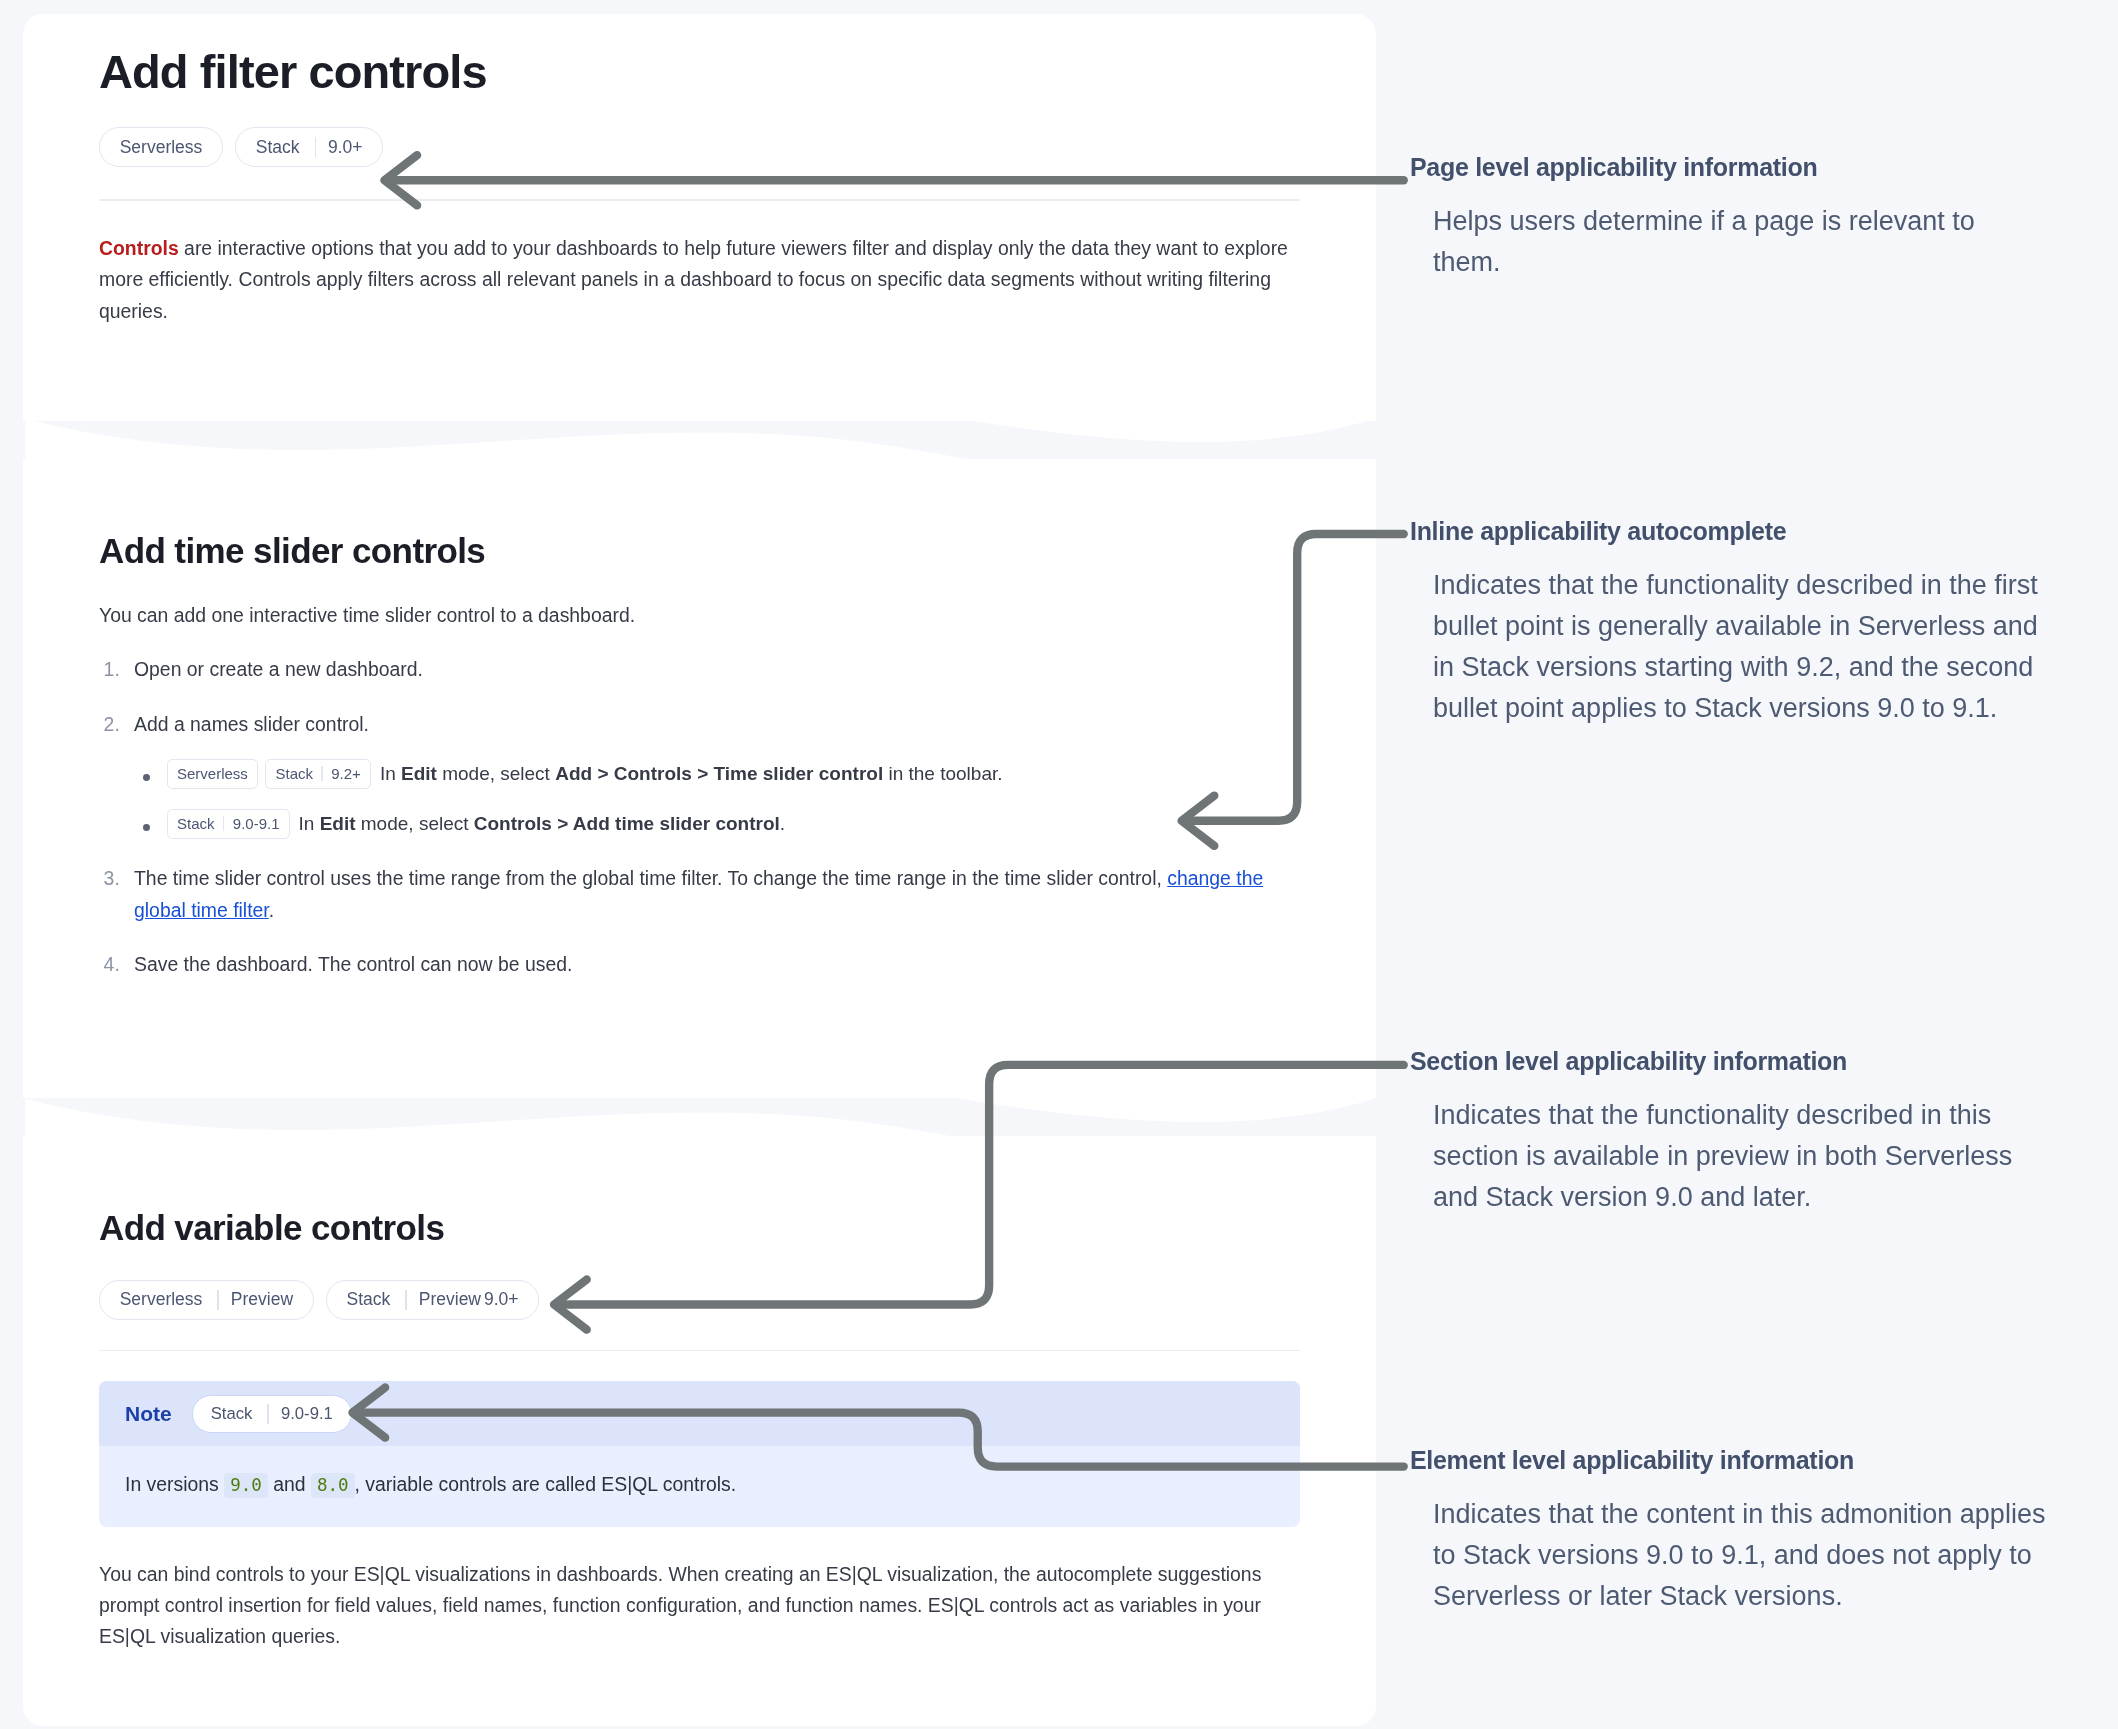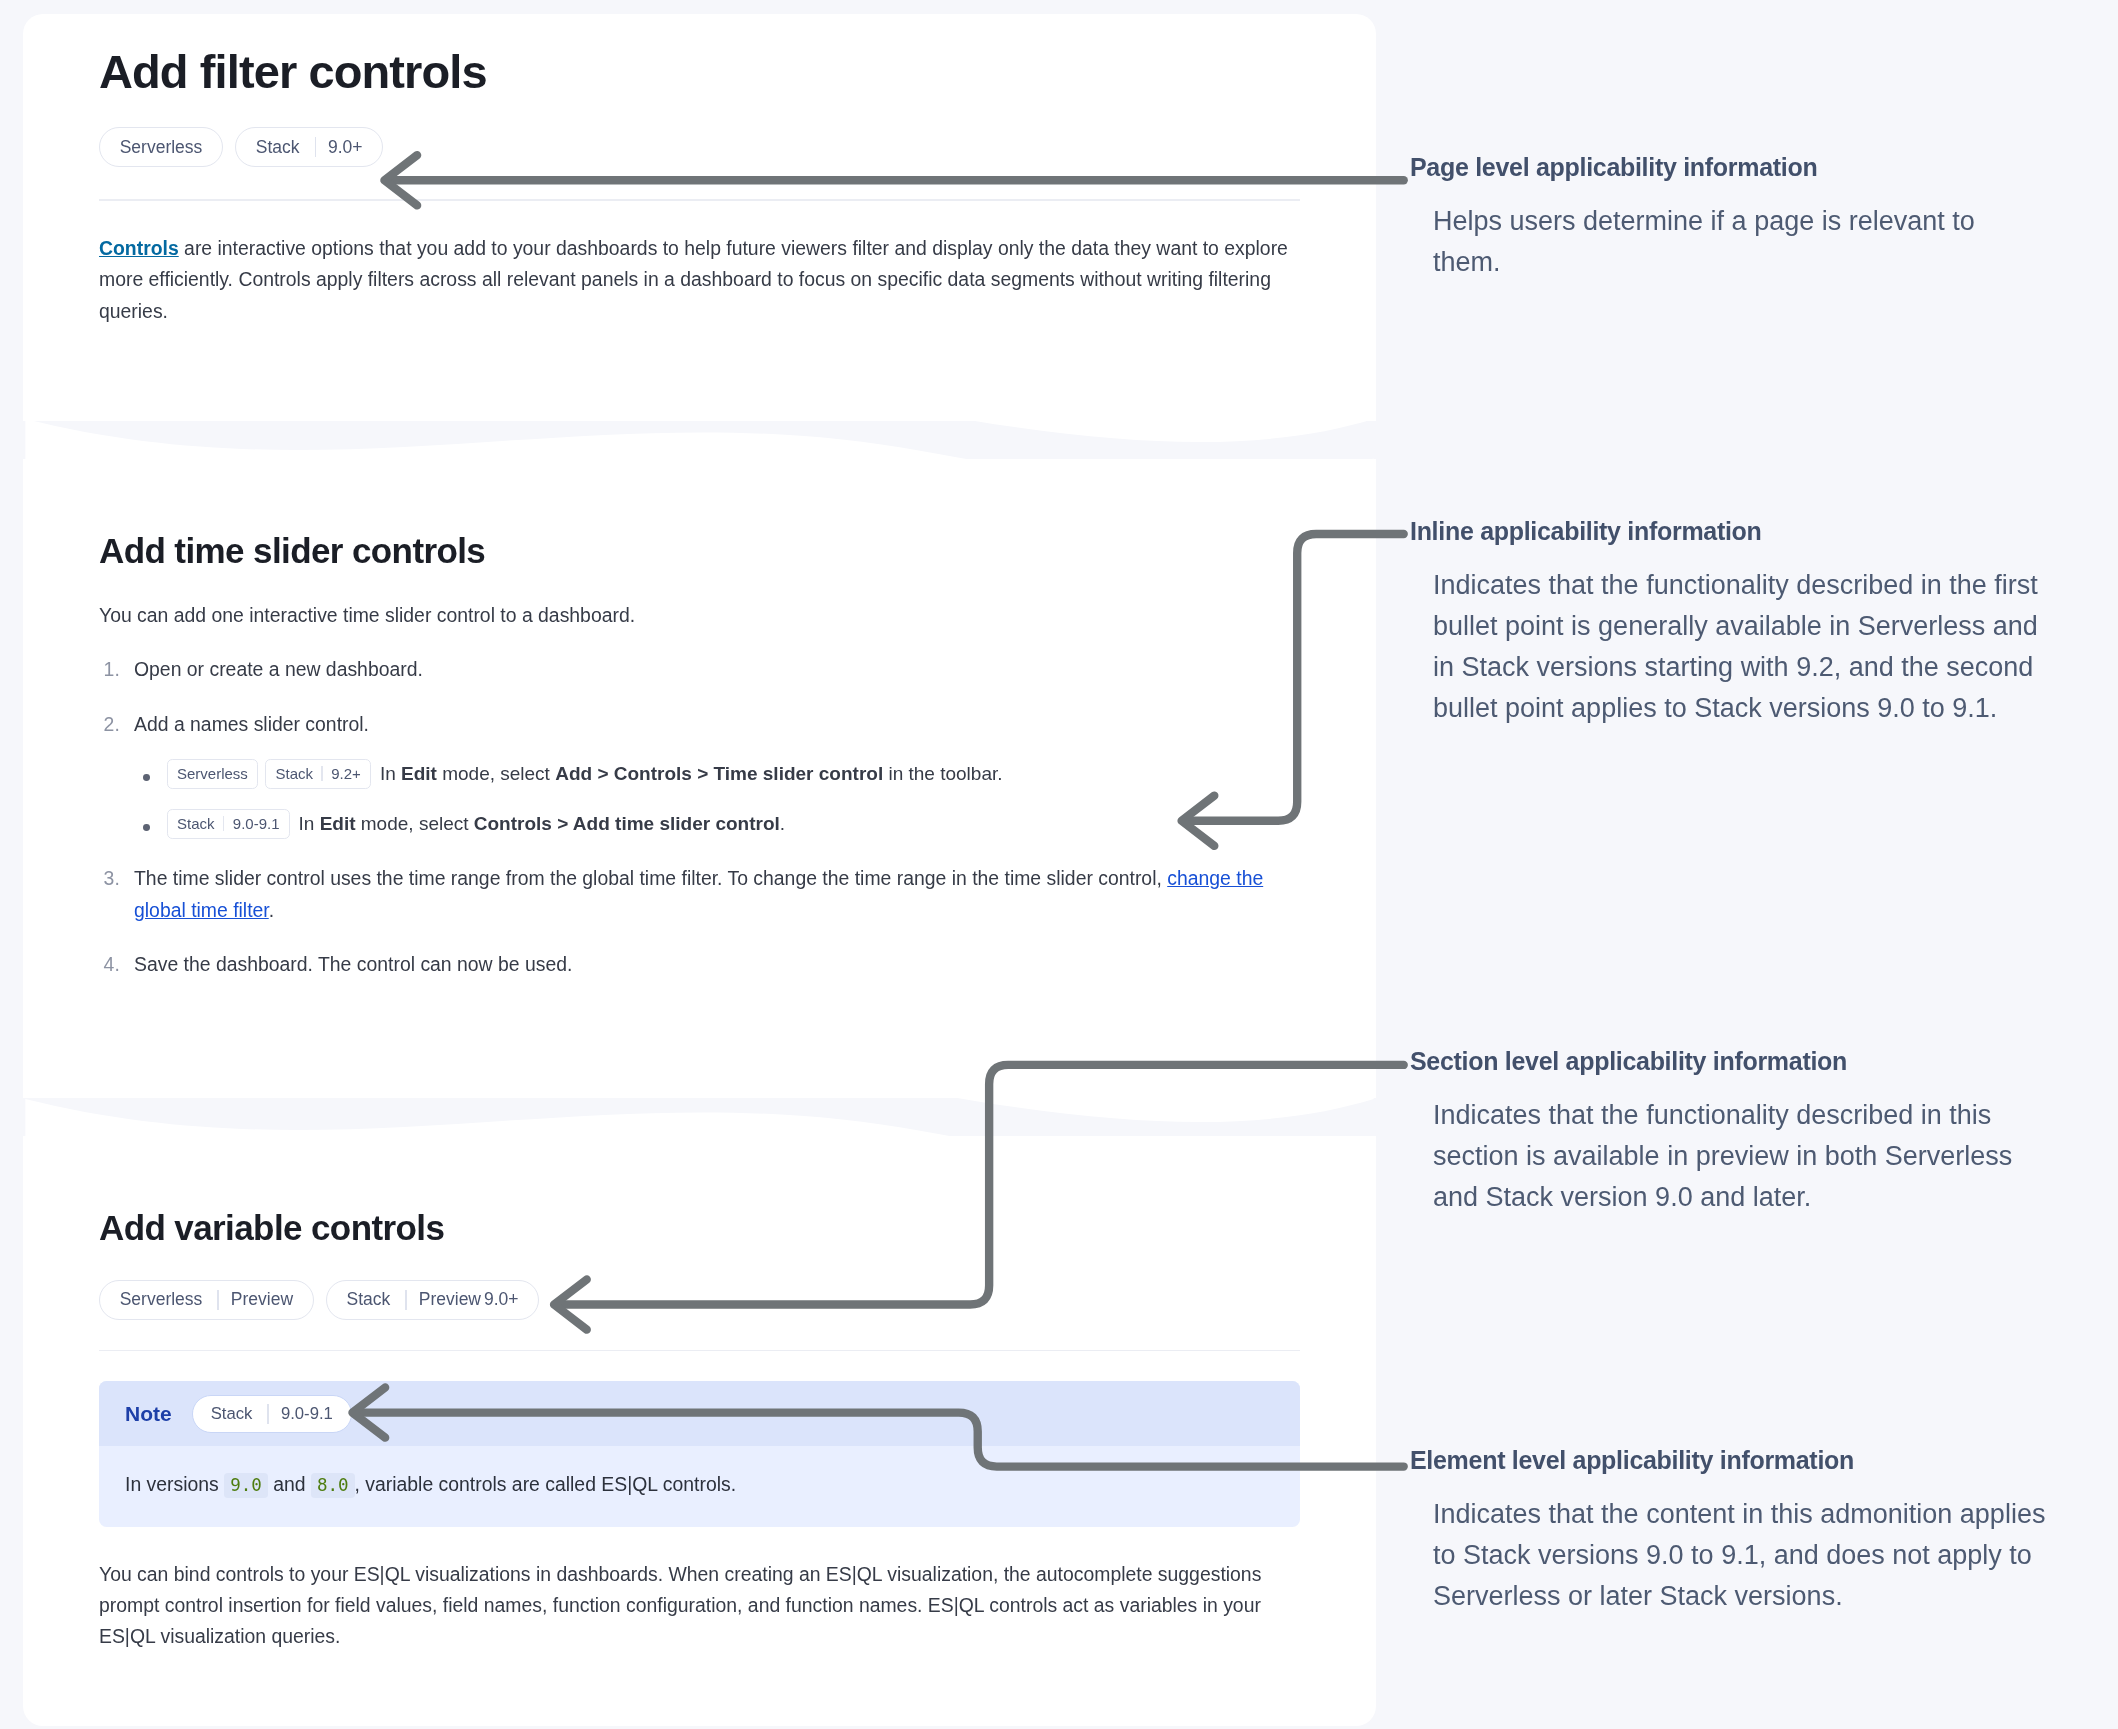--- a/index.html
+++ b/index.html
@@ -86,21 +86,21 @@
     background: #ebedf3;
     width: 100%;
   }
 
   
   p.body {
     font-size: 19.4px;
     line-height: 1.62;
     color: #363b47;
   }
-  p.body b, .bold { font-weight: 700; color: #0369a1; text-decoration: underline; }
+  p.body b, .bold { font-weight: 700; color: #b91c1c; }
   a.link { color: #1750d6; text-decoration: underline; }
 
   
   ol.steps {
     list-style: none;
     counter-reset: step;
   }
   ol.steps > li {
     counter-increment: step;
     position: relative;
@@ -356,21 +356,21 @@
       <p class="body" style="margin-top:32px;">You can bind controls to your ES|QL visualizations in dashboards. When creating an ES|QL visualization, the autocomplete suggestions prompt control insertion for field values, field names, function configuration, and function names. ES|QL controls act as variables in your ES|QL visualization queries.</p>
     </div>
 
   </div>
 
   <div class="annotation" id="ann-1">
     <div class="ann-title">Page level applicability information</div>
     <div class="ann-body">Helps users determine if a page is relevant to them.</div>
   </div>
   <div class="annotation" id="ann-2">
-    <div class="ann-title">Inline applicability information</div>
+    <div class="ann-title">Inline applicability autocomplete</div>
     <div class="ann-body">Indicates that the functionality described in the first bullet point is generally available in Serverless and in Stack versions starting with 9.2, and the second bullet point applies to Stack versions 9.0 to 9.1.</div>
   </div>
   <div class="annotation" id="ann-3">
     <div class="ann-title">Section level applicability information</div>
     <div class="ann-body">Indicates that the functionality described in this section is available in preview in both Serverless and Stack version 9.0 and later.</div>
   </div>
   <div class="annotation" id="ann-4">
     <div class="ann-title">Element level applicability information</div>
     <div class="ann-body">Indicates that the content in this admonition applies to Stack versions 9.0 to 9.1, and does not apply to Serverless or later Stack versions.</div>
   </div>

